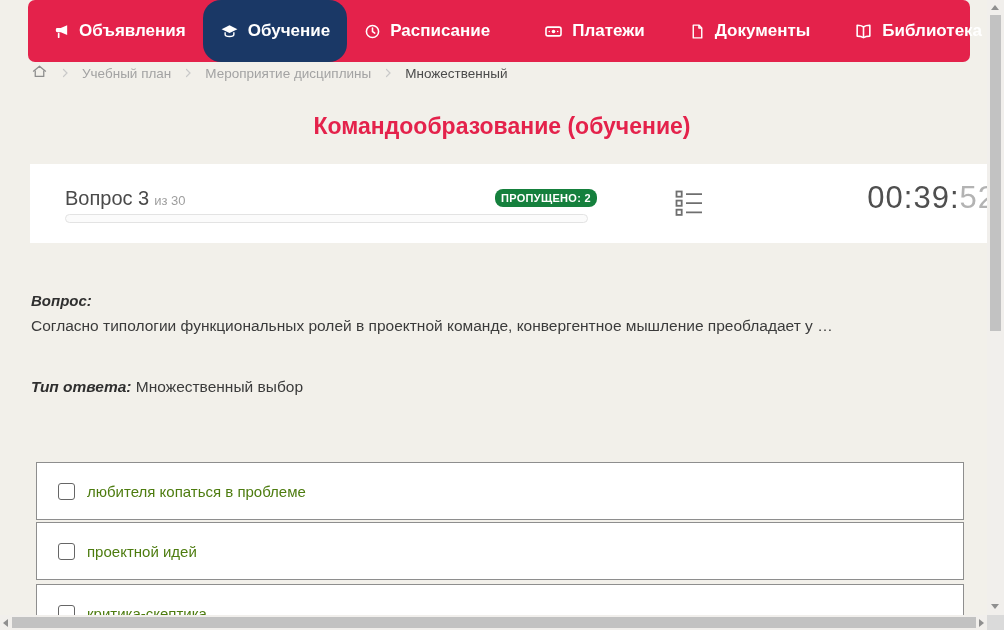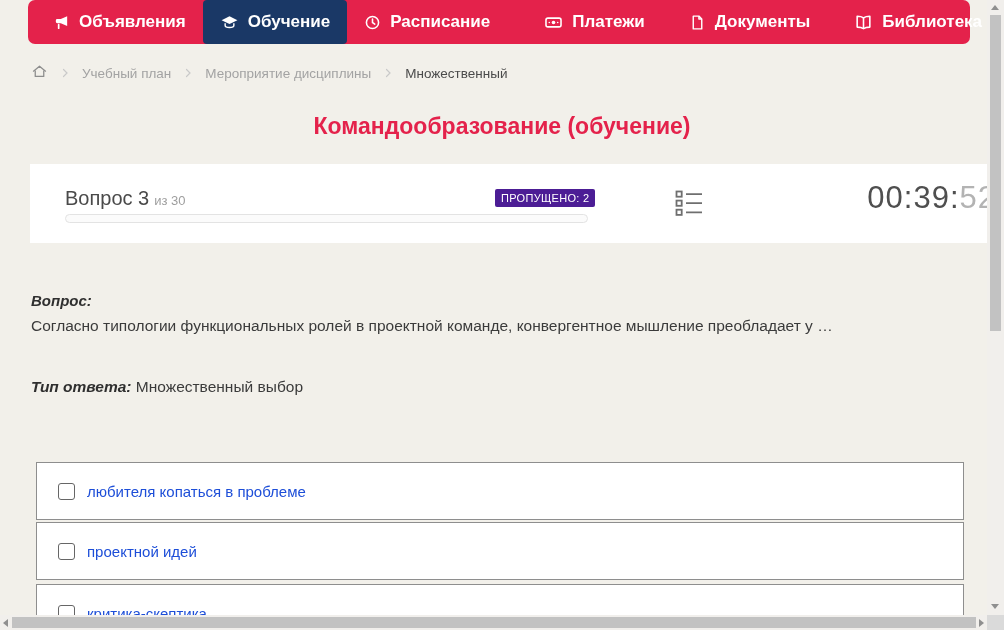--- a/index.html
+++ b/index.html
@@ -6,30 +6,30 @@
   html,body { width:1004px; height:630px; overflow:hidden; }
   body {
     position:relative;
     background:#f2f0ea;
     font-family:"Liberation Sans","DejaVu Sans",sans-serif;
     color:#3b3b3b;
   }
 
   
   .navbar {
-    position:absolute; left:28px; top:0; width:942px; height:44px;
+    position:absolute; left:28px; top:0; width:942px; height:62px;
     background:#e4224b; border-radius:7px;
     display:flex; align-items:stretch; padding-left:8px;
   }
   .nav-item {
     display:flex; align-items:center; gap:9px;
     padding:0 17px; color:#fff; font-weight:bold; font-size:17px;
     cursor:pointer; white-space:nowrap; text-decoration:none;
   }
-  .nav-item.active { background:#1a3866; border-radius:4px; }
+  .nav-item.active { background:#1a3866; border-radius:18px; }
   .nav-item svg { display:block; }
   .nav-caret { margin-left:2px; }
 
   
   .breadcrumb {
     position:absolute; left:31px; top:62px; height:22px;
     display:flex; align-items:center; gap:11px;
     font-size:13.5px; color:#a3a3a3;
   }
   .crumb { cursor:pointer; }
@@ -44,22 +44,22 @@
 
   
   .qcard {
     position:absolute; left:30px; top:164px; width:984px; height:79px;
     background:#ffffff;
   }
   .q-number { position:absolute; left:35px; top:23px; font-size:20px; color:#4a4a4a; }
   .q-total  { font-size:13px; color:#9e9e9e; margin-left:5px; }
   .q-skipped {
     position:absolute; left:465px; top:25px;
-    background:#4c1d95; color:#fff; font-size:11px; font-weight:normal;
-    padding:3px 6px; border-radius:2px; letter-spacing:.3px;
+    background:#15803d; color:#fff; font-size:11px; font-weight:bold;
+    padding:3px 6px; border-radius:8px; letter-spacing:.3px;
   }
   .q-progress {
     position:absolute; left:35px; top:50px; width:523px; height:9px;
     background:#fbfbfb; border:1px solid #e3e3e3; border-radius:5px;
   }
   .q-progress-fill { height:100%; background:#e4224b; border-radius:5px; }
   .q-listicon { position:absolute; left:645px; top:26px; cursor:pointer; }
   .q-timer {
     position:absolute; right:18px; top:16px;
     font-size:31px; font-weight:300; color:#4f4f4f; letter-spacing:1px;
@@ -81,21 +81,21 @@
     display:flex; align-items:center; padding-left:21px; cursor:pointer;
   }
   .opt-1 { top:462px; }
   .opt-2 { top:522px; }
   .opt-3 { top:584px; }
   .opt-check {
     width:17px; height:17px; border:1.5px solid #666; border-radius:3px;
     background:#fff; margin-right:12px; flex:0 0 auto; cursor:pointer;
     appearance:none; -webkit-appearance:none;
   }
-  .opt-label { font-size:15px; color:#1d4ed8;text-align:center; }
+  .opt-label { font-size:15px; color:#4d7c0f;text-align:center; }
 
   
   .vscroll {
     position:absolute; right:0; top:0; width:17px; height:630px;
     background:#f1efec; z-index:50;
   }
   .vthumb { position:absolute; left:3px; top:15px; width:11px; height:316px; background:#c2c2c2; }
   .arrow { position:absolute; width:0; height:0; }
   .arr-up    { left:4px; top:5px;  border-left:4.5px solid transparent; border-right:4.5px solid transparent; border-bottom:5px solid #8f8f8f; }
   .arr-down  { left:4px; top:604px; border-left:4.5px solid transparent; border-right:4.5px solid transparent; border-top:5px solid #8f8f8f; }

